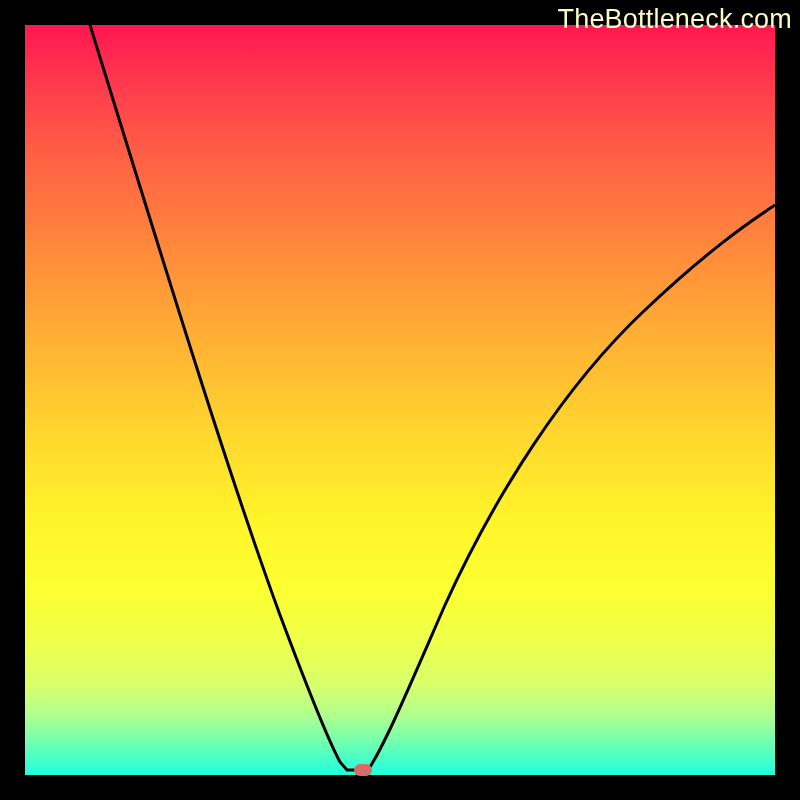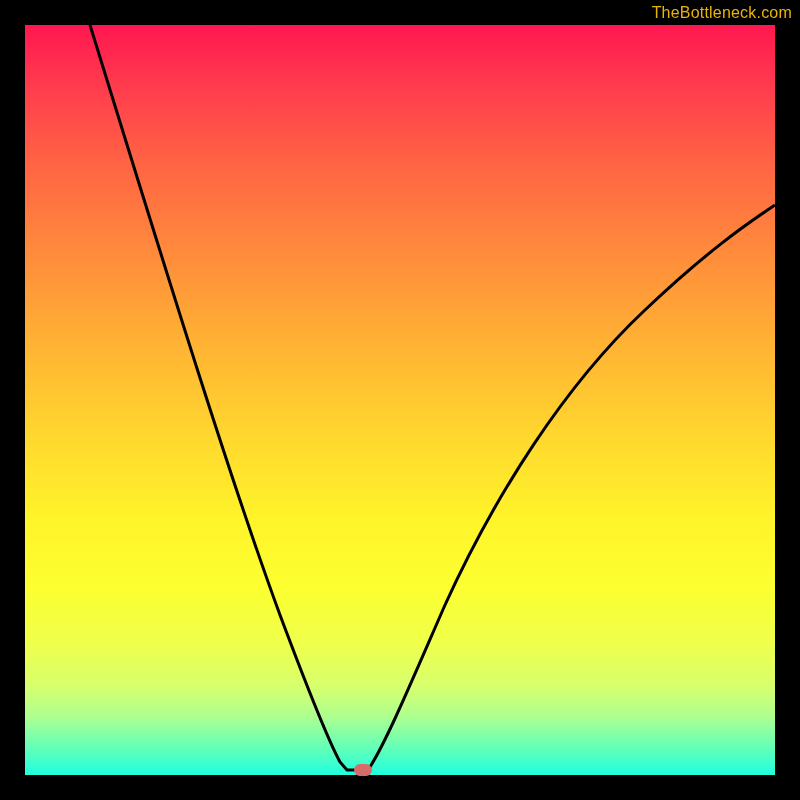--- a/index.html
+++ b/index.html
@@ -37,22 +37,22 @@
       #d8ff6c 88%,
       #b0ff8e 92%,
       #6affb4 96%,
       #1fffdf 100%
     );
   }
   .watermark {
     position: absolute;
     top: 4px;
     right: 8px;
-    color: #eab308;
-    font-size: 16px;
+    color: #fef9c3;
+    font-size: 27px;
     font-weight: 500;
     letter-spacing: 0.2px;
     font-family: Arial, sans-serif;
   }
   svg.curve {
     position: absolute;
     top: 0;
     left: 0;
   }
   .marker {

